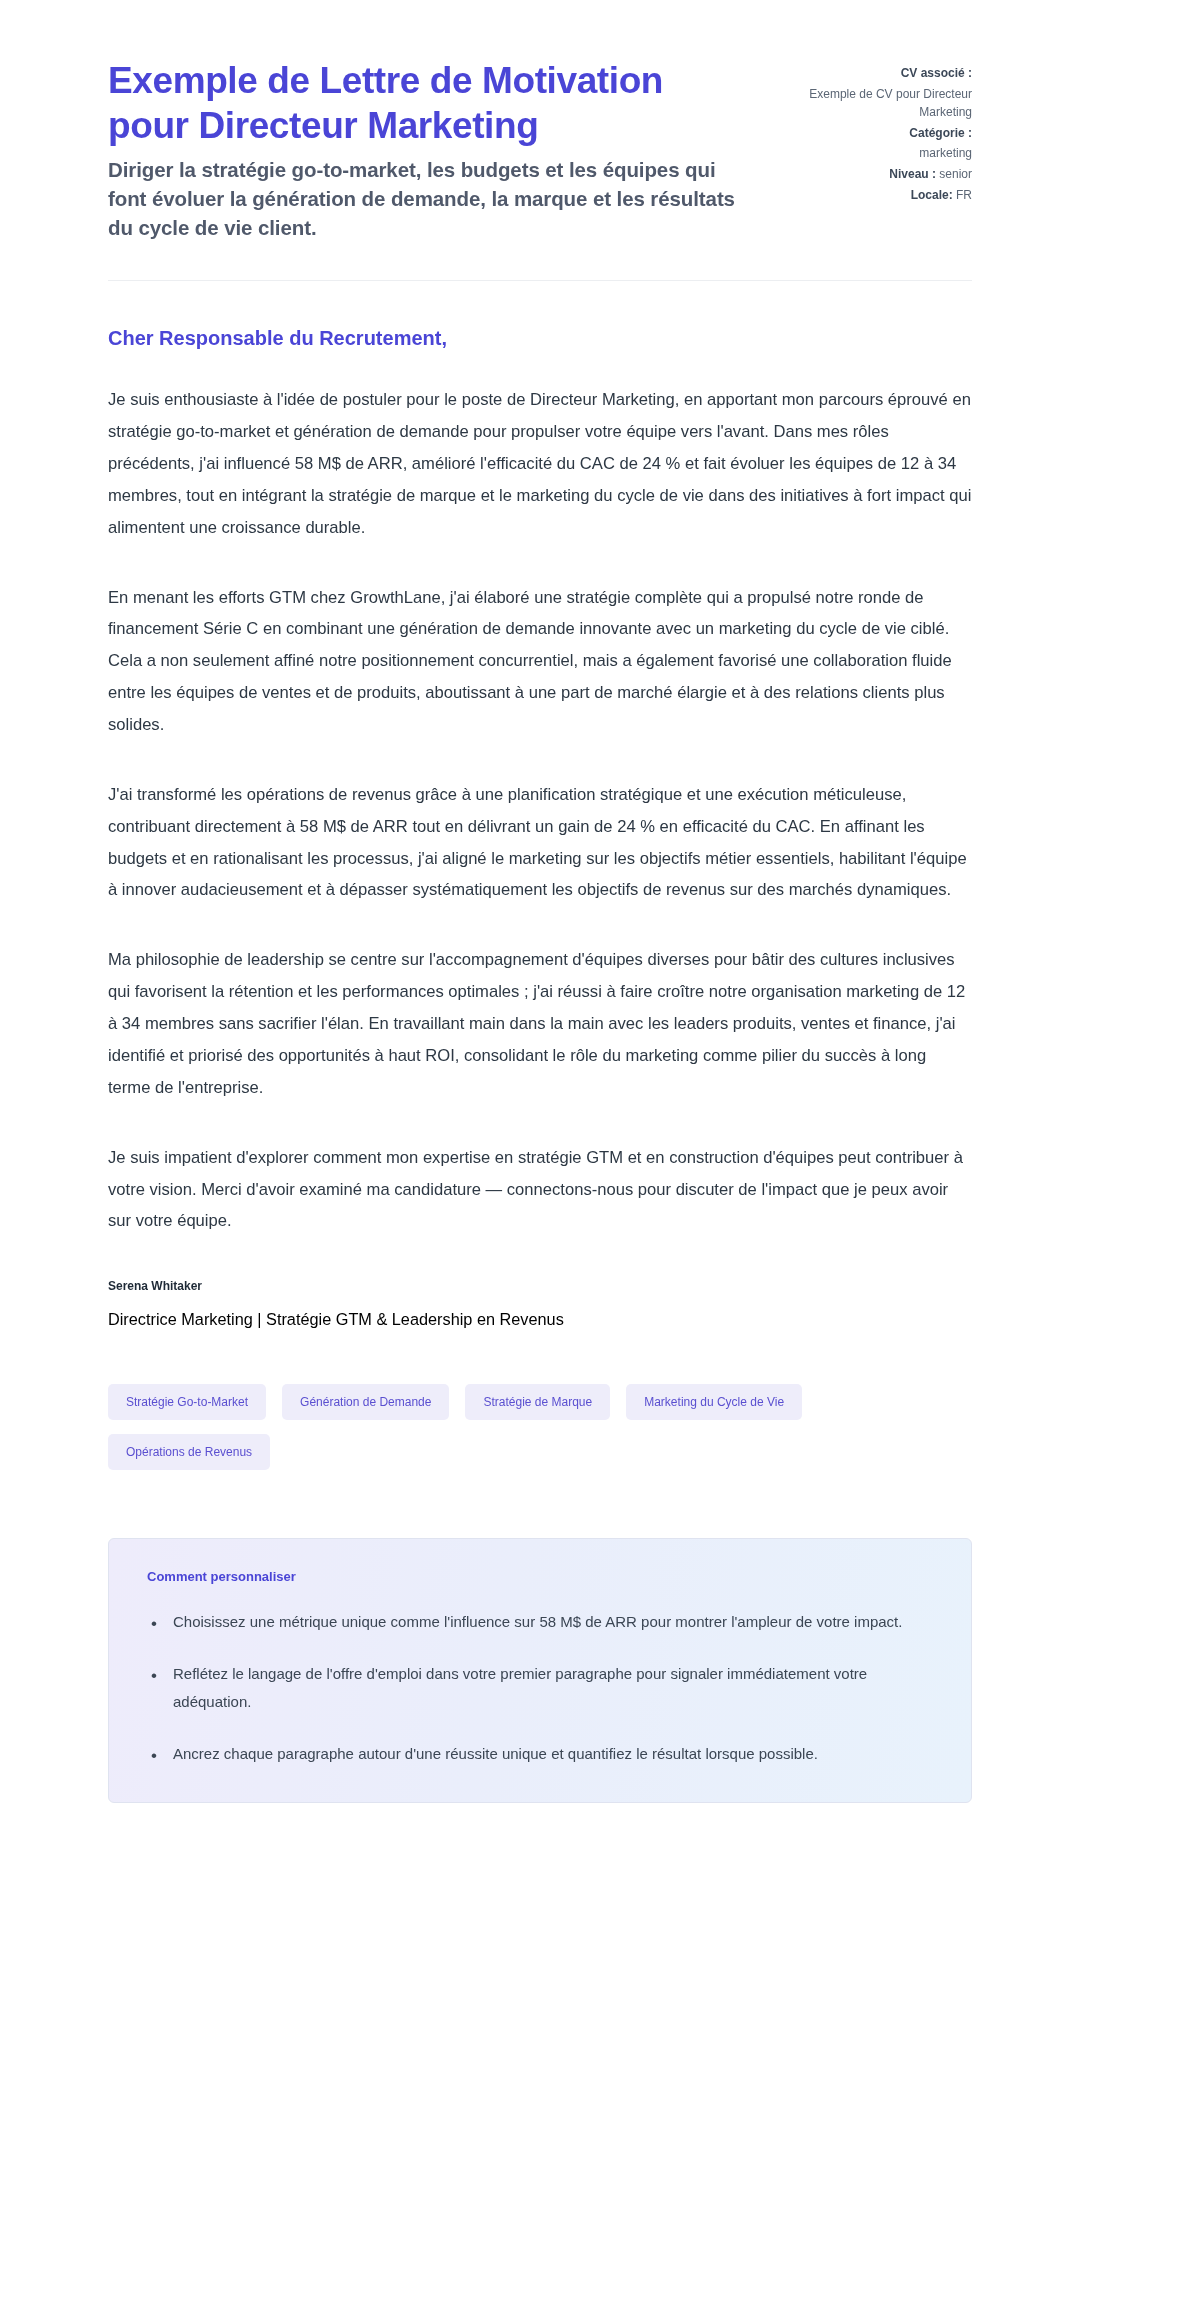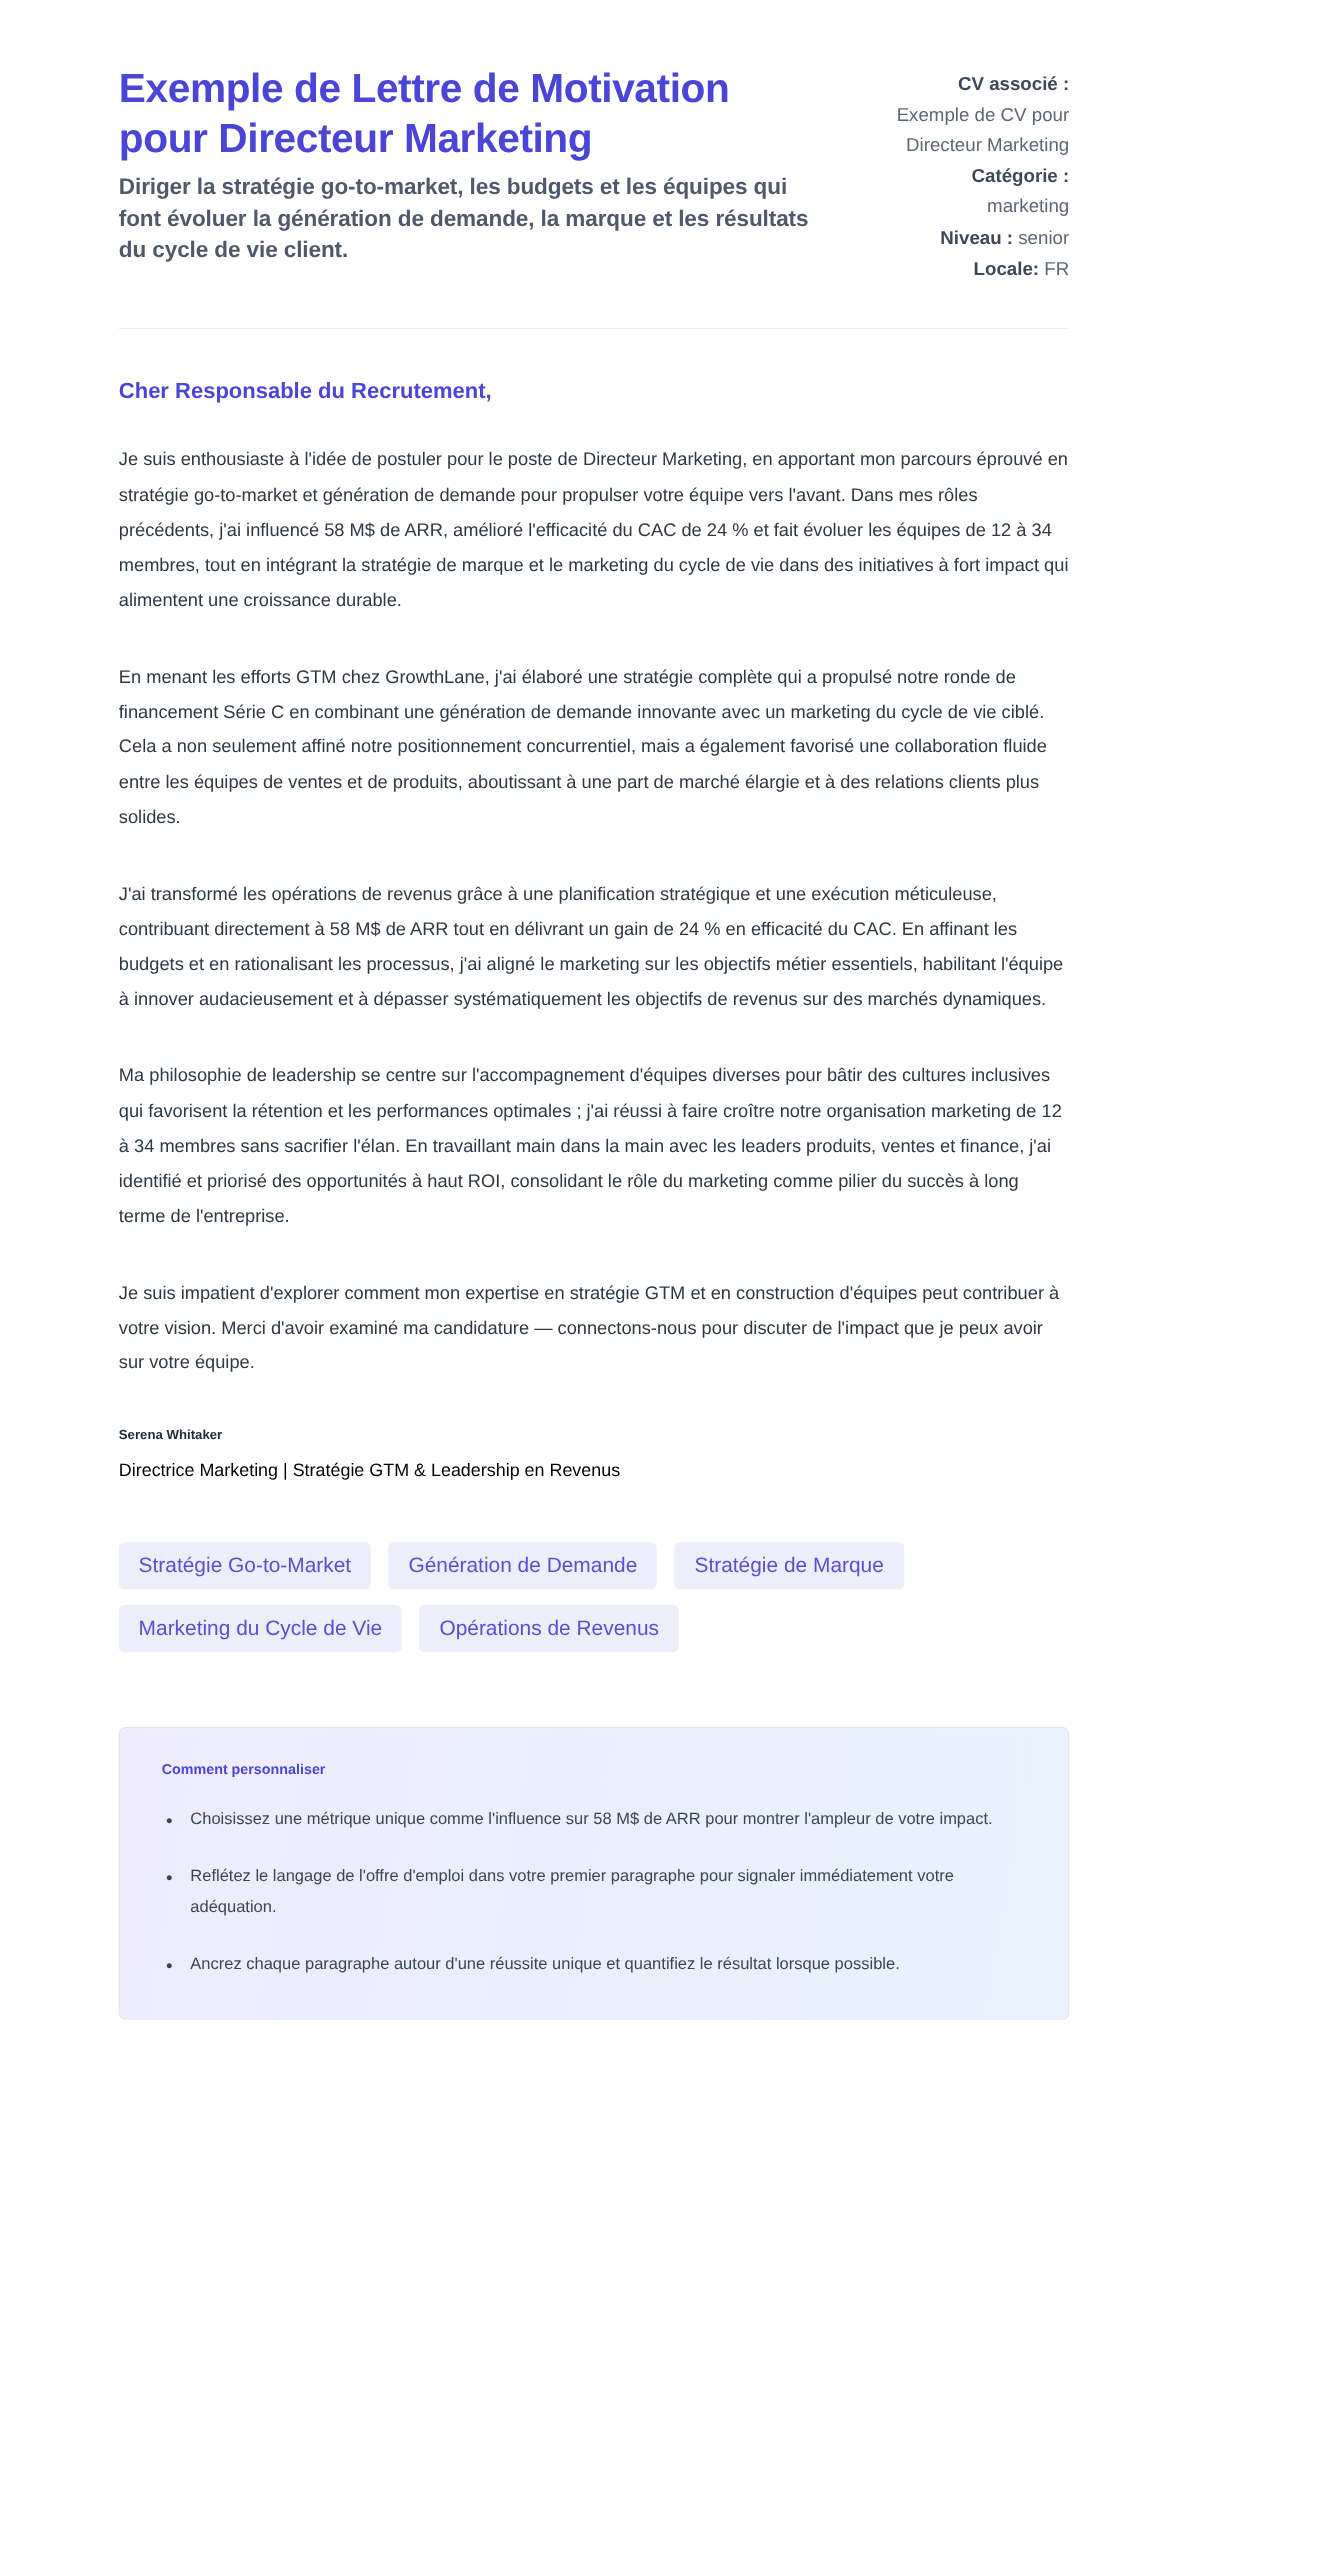--- a/index.html
+++ b/index.html
@@ -47,21 +47,21 @@
     line-height: 1.40;
     font-weight: 700;
     color: #50596b;
     letter-spacing: -0.1px;
   }
 
   .meta {
     flex: 0 0 auto;
     width: 180px;
     text-align: right;
-    font-size: 17px;
+    font-size: 12px;
     line-height: 1.55;
     color: #5b6675;
     padding-top: 6px;
   }
   .meta-row { margin-bottom: 2px; }
   .meta-label {
     font-weight: 700;
     color: #3c4858;
   }
   .meta-value { color: #5b6675; }
@@ -110,21 +110,21 @@
   .tags {
     display: flex;
     flex-wrap: wrap;
     gap: 14px 16px;
     margin-top: 52px;
     max-width: 1000px;
   }
   .tag {
     background: #eeedfa;
     color: #5a4fd0;
-    font-size: 19px;
+    font-size: 12px;
     line-height: 1;
     padding: 12px 18px;
     border-radius: 5px;
     white-space: nowrap;
   }
 
   
   .callout {
     margin-top: 68px;
     margin-bottom: 60px;

